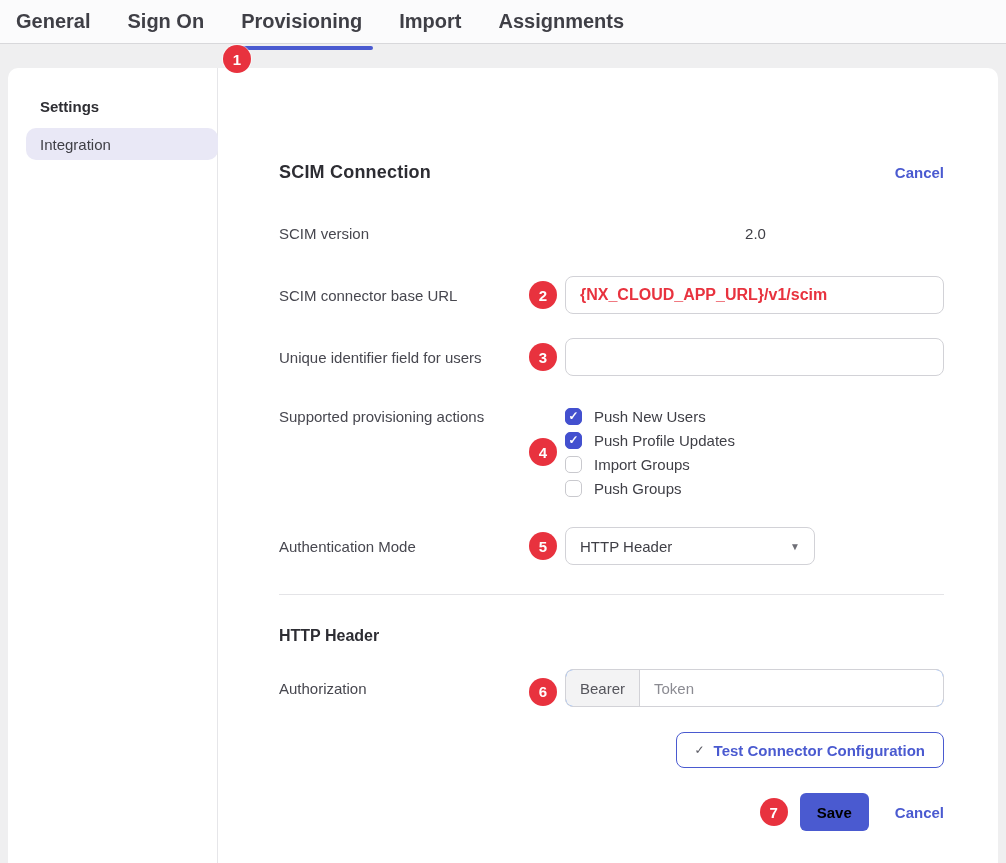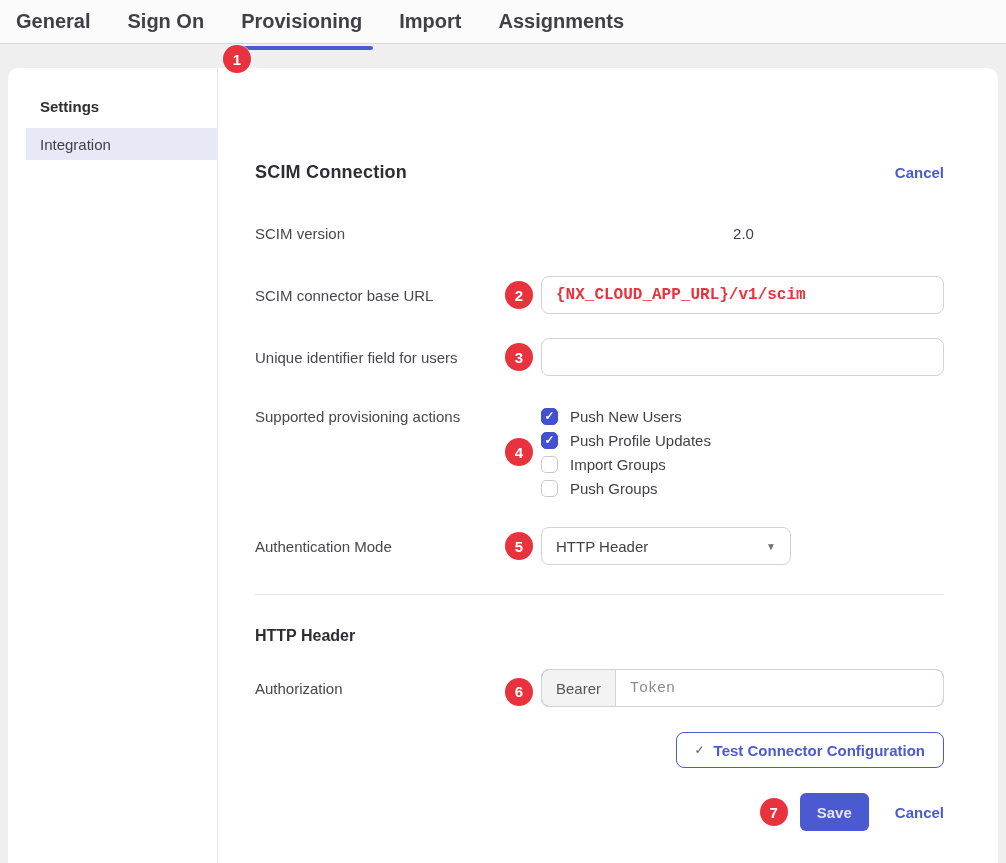--- a/index.html
+++ b/index.html
@@ -57,20 +57,21 @@
   .badge-1 { position:absolute; left:223px; top:45px; z-index:5; }
   .ctrl-badge { position:absolute; left:-36px; top:50%; transform:translateY(-50%); }
   
   .card {
     position:absolute;
     left:8px; right:8px; top:68px; bottom:0;
     background:#ffffff;
     border-radius:10px 10px 0 0;
     display:flex;
     overflow:hidden;
+    gap:24px;
   }
   
   .sidebar {
     width:210px;
     flex:0 0 210px;
     border-right:1px solid #e6e6e9;
     padding-top:30px;
   }
   .sidebar-heading {
     font-size:15px;
@@ -83,21 +84,21 @@
     margin-left:18px;
     width:192px;
     height:32px;
     display:flex;
     align-items:center;
     padding-left:14px;
     font-size:15px;
     color:#3f3f46;
     cursor:pointer;
   }
-  .sidebar-item.active { background:#e9e8f6; }
+  .sidebar-item.active { background:#e9e8f6;border-radius:10px; }
   
   .main {
     flex:1;
     padding:94px 54px 0 37px;
   }
   .head-row {
     display:flex;
     justify-content:space-between;
     align-items:center;
     margin-bottom:42px;
@@ -120,21 +121,21 @@
   .row-label { font-size:15px; color:#47474f; }
   .ctrl { position:relative; }
   .static-value { font-size:15px; color:#3f3f46; padding-left:2px;text-align:center; }
   .text-input {
     width:100%;
     height:38px;
     border:1px solid #d2d2d7;
     border-radius:8px;
     padding:0 14px;
     font-size:15px;
-    font-family:Liberation Mono, monospace;
+    font-family:Liberation Sans, sans-serif;
     color:#3f3f46;
     background:#fff;
     outline:none;
   }
   .text-input.url-value {
     color:#e8323e;
     font-weight:700;
     font-size:16px;
   }
   .text-input::placeholder { color:#8b8b92; }
@@ -223,21 +224,21 @@
     align-items:center;
     gap:12px;
     margin-top:25px;
   }
   .save-btn {
     height:38px;
     min-width:60px;
     background:#4a5ad0;
     border:none;
     border-radius:6px;
-    color:#e5e5e5;
+    color:#000000;
     font-size:15px;
     font-weight:700;
     font-family:"Liberation Sans", sans-serif;
     padding:0 17px;
     cursor:pointer;
   }
   .save-row .link { margin-left:14px; }
 </style>
 </head>
 <body>

